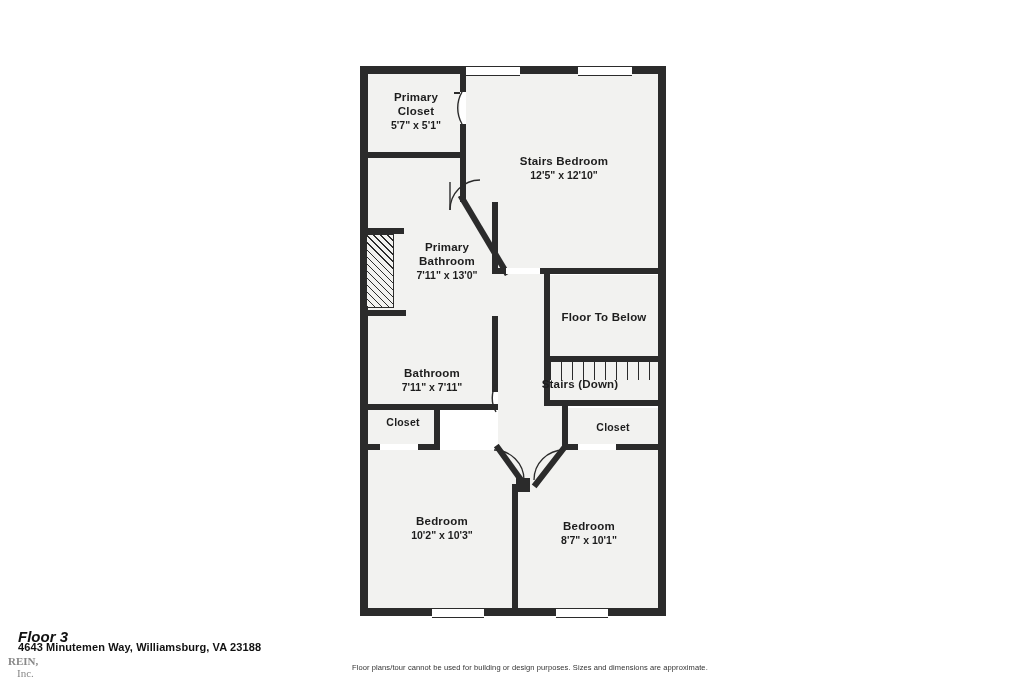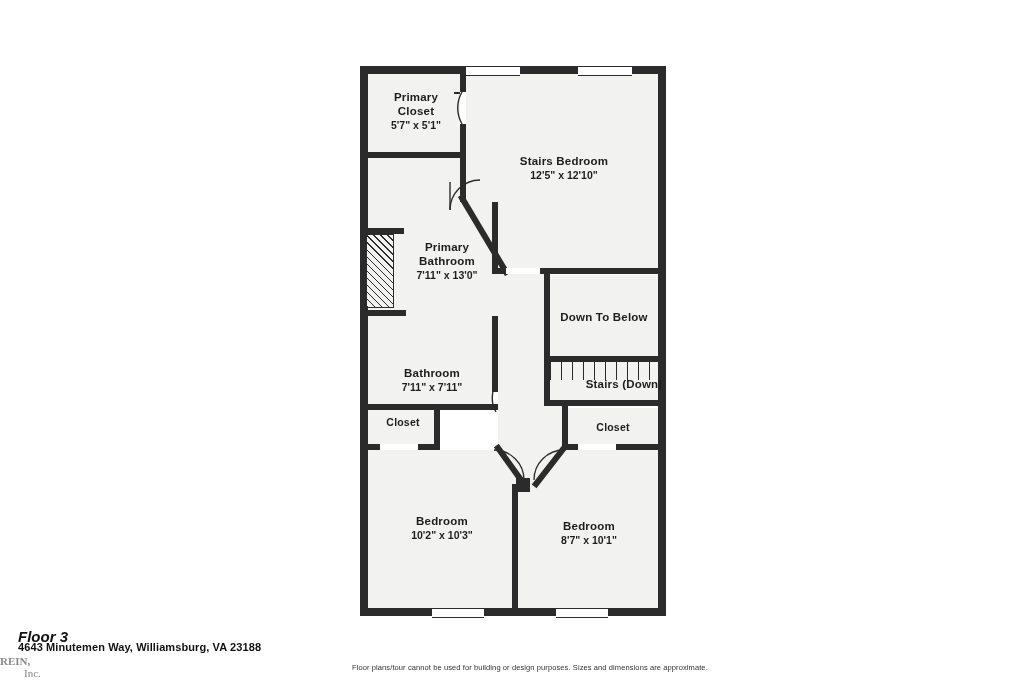--- a/index.html
+++ b/index.html
@@ -110,22 +110,22 @@
   .watermark {
     position: absolute;
     left: 0;
     top: 655px;
     width: 72px;
     font-size: 11px;
     color: #888;
     font-family: "Liberation Serif", serif;
     line-height: 12px;
   }
-  .watermark .w1 { display:block; font-weight: bold; }
-  .watermark .w2 { display:block; padding-left: 24px; }
+  .watermark .w1 { display:block; font-weight: bold; padding-left: 8px; }
+  .watermark .w2 { display:block; padding-left: 17px; }
 </style>
 </head>
 <body>
 
 <div id="floorplan">
 
   <div class="room" style="left:368px; top:70px; width:98px; height:82px;"></div>
   <div class="room" style="left:368px; top:158px; width:98px; height:72px;"></div>
   <div class="room" style="left:466px; top:70px; width:196px; height:200px;"></div>
   <div class="room" style="left:368px; top:230px; width:130px; height:90px;"></div>
@@ -228,24 +228,24 @@
     <span class="dim">12'5" x 12'10"</span>
   </div>
 
   <div class="roomlabel" style="left:392px; top:240px; width:110px;">
     <span>Primary</span><br>
     <span>Bathroom</span>
     <span class="dim">7'11" x 13'0"</span>
   </div>
 
   <div class="roomlabel" style="left:546px; top:310px; width:116px;">
-    <span>Down To Below</span>
-  </div>
-
-  <div class="roomlabel" style="left:566px; top:377px; width:116px;">
+    <span>Floor To Below</span>
+  </div>
+
+  <div class="roomlabel" style="left:522px; top:377px; width:116px;">
     <span>Stairs (Down)</span>
   </div>
 
   <div class="roomlabel" style="left:372px; top:366px; width:120px;">
     <span>Bathroom</span>
     <span class="dim">7'11" x 7'11"</span>
   </div>
 
   <div class="roomlabel small" style="left:370px; top:415px; width:66px;">
     <span>Closet</span>

